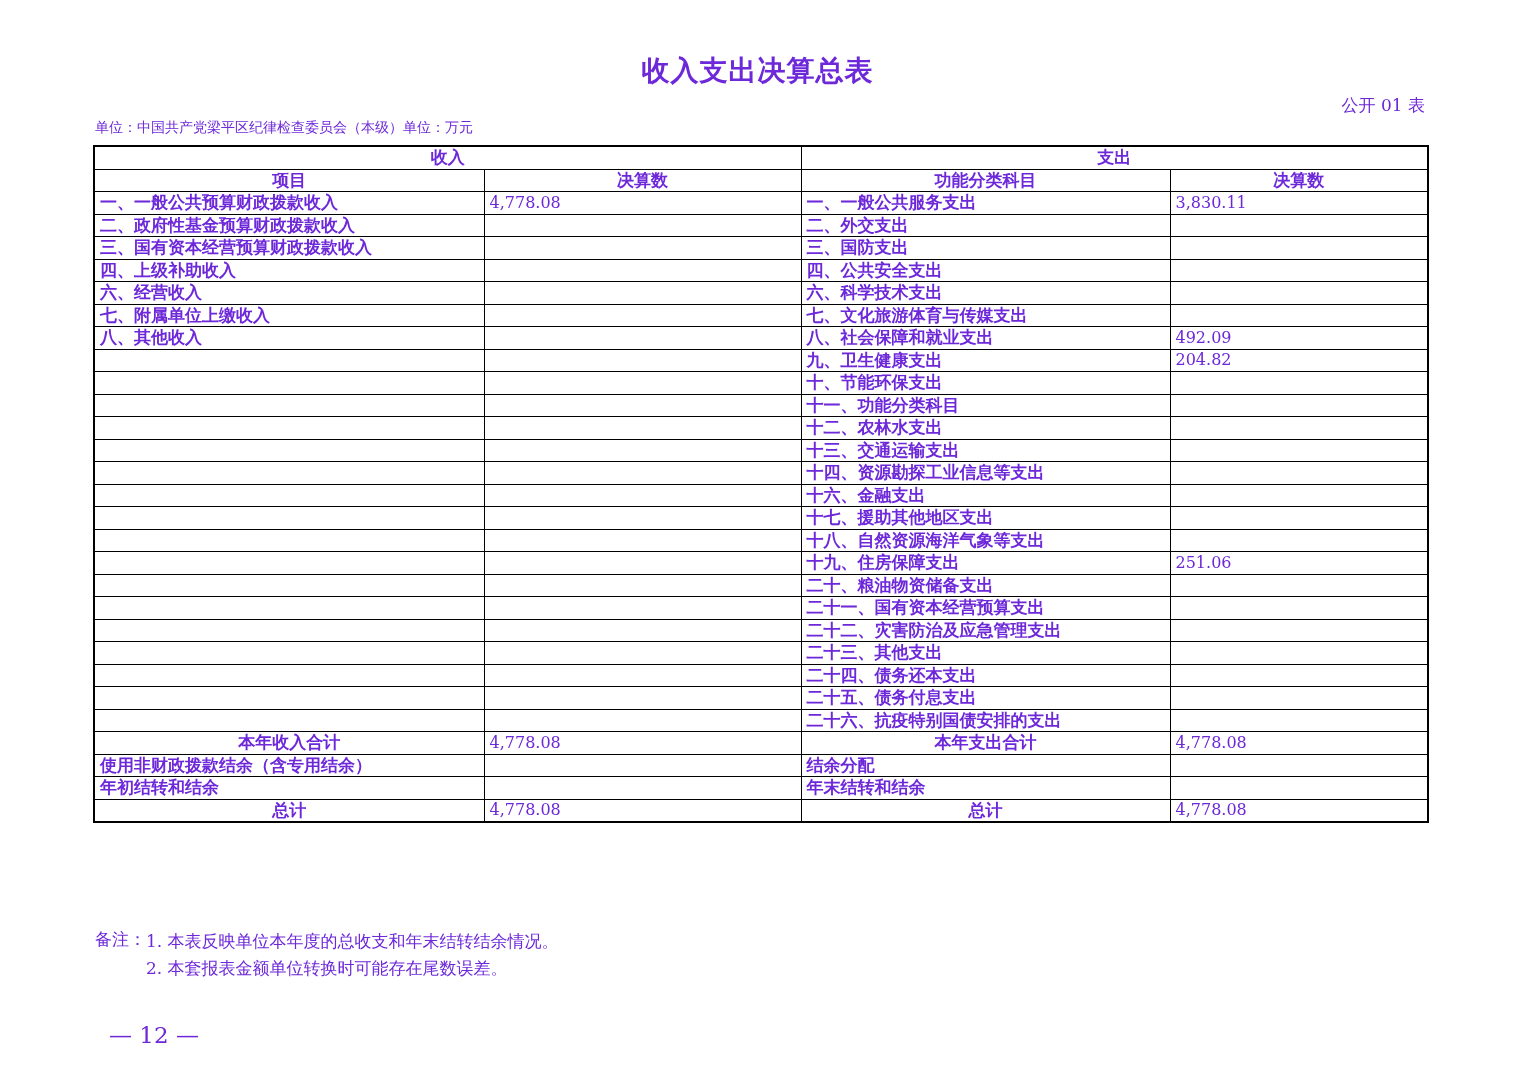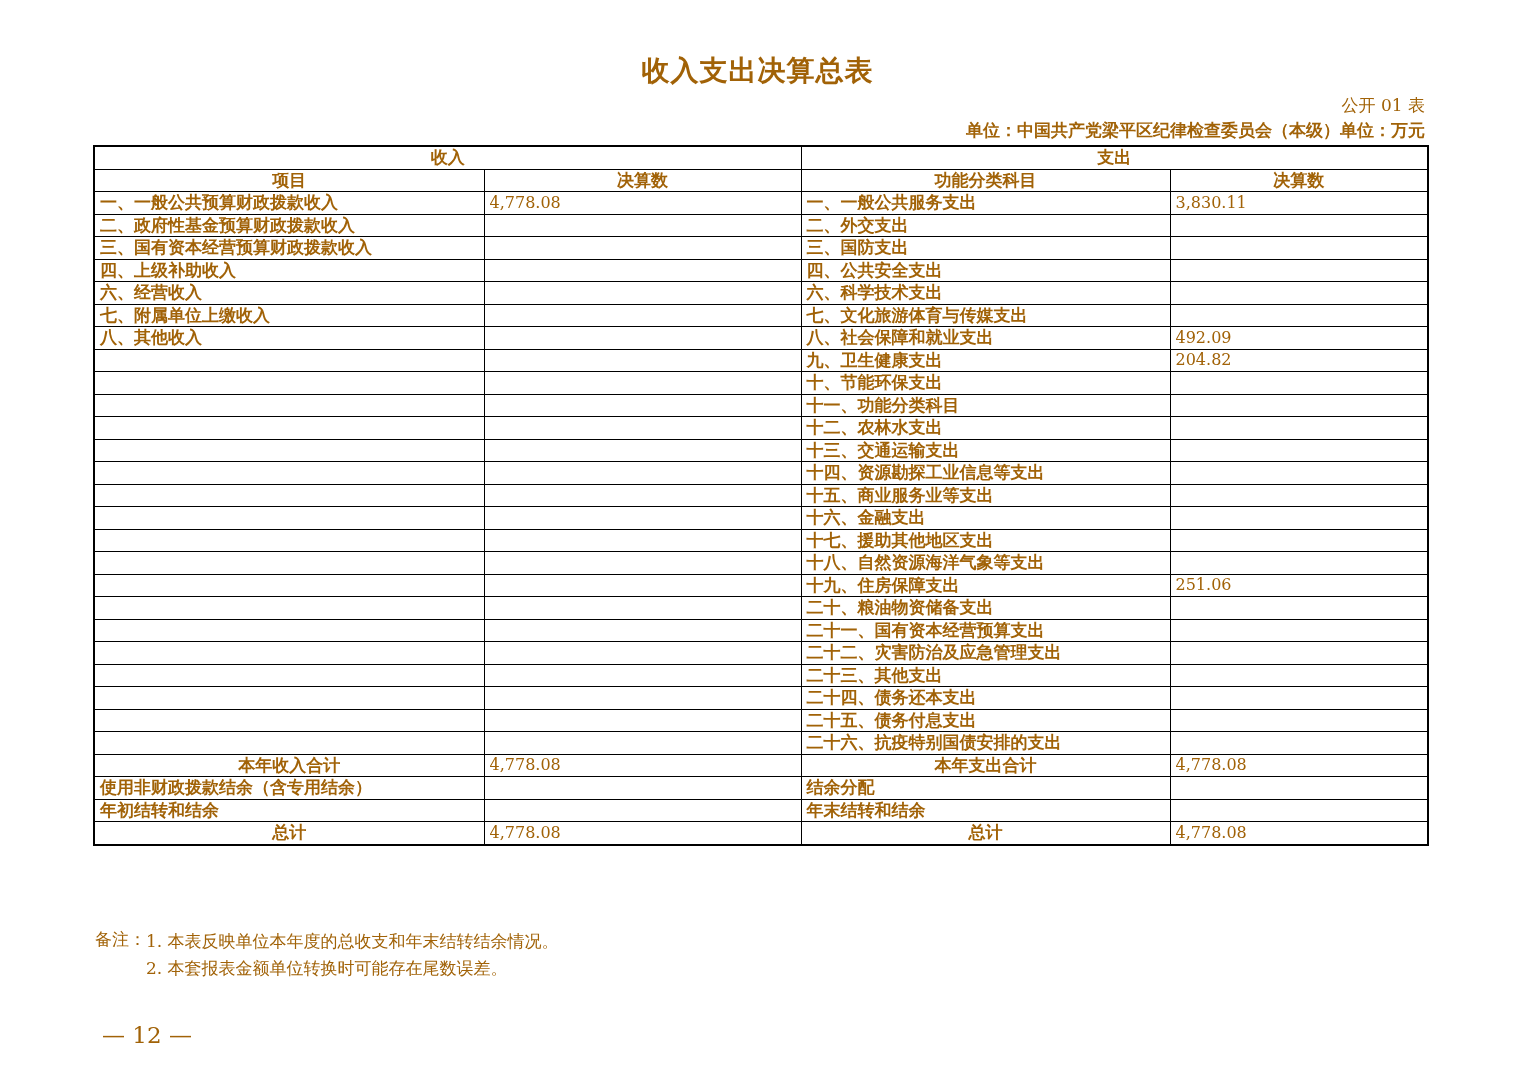--- a/index.html
+++ b/index.html
@@ -5,21 +5,21 @@
   html, body {
     margin: 0;
     padding: 0;
     background: #ffffff;
   }
   .page {
     position: relative;
     width: 1515px;
     height: 1069px;
     background: #ffffff;
-    color: #a16207;
+    color: #6d28d9;
     font-family: "DejaVu Serif", "Liberation Serif", serif;
     overflow: hidden;
   }
   .doc-title {
     position: absolute;
     top: 52px;
     left: 0;
     width: 100%;
     text-align: center;
     font-size: 28px;
@@ -32,23 +32,22 @@
     right: 90px;
     font-size: 17px;
     margin-left: 28px;
   }
   .meta-row {
     position: absolute;
     top: 119px;
     left: 95px;
     right: 90px;
     display: flex;
-    justify-content: flex-end;
-    font-size: 17px;
-    font-weight: bold;
+    justify-content: flex-start;
+    font-size: 14px;
   }
   table.budget {
     position: absolute;
     top: 145px;
     left: 93px;
     width: 1334px;
     border-collapse: collapse;
     table-layout: fixed;
     border: 2px solid #000;
   }
@@ -89,21 +88,21 @@
   }
   .notes .notes-label {
     flex: 0 0 auto;
   }
   .notes .notes-body div {
     line-height: 1.6;
   }
   .page-number {
     position: absolute;
     top: 1022px;
-    left: 102px;
+    left: 109px;
     font-size: 23px;
   }
 </style>
 </head>
 <body>
 
 <div class="page">
 
   <div class="doc-title">收入支出决算总表</div>
 
@@ -208,26 +207,20 @@
         </tr>
         <tr>
           <td class="item"></td>
           <td class="num"></td>
           <td class="item">十四、资源勘探工业信息等支出</td>
           <td class="num"></td>
         </tr>
         <tr>
           <td class="item"></td>
           <td class="num"></td>
-          <td class="item">十五、商业服务业等支出</td>
-          <td class="num"></td>
-        </tr>
-        <tr>
-          <td class="item"></td>
-          <td class="num"></td>
           <td class="item">十六、金融支出</td>
           <td class="num"></td>
         </tr>
         <tr>
           <td class="item"></td>
           <td class="num"></td>
           <td class="item">十七、援助其他地区支出</td>
           <td class="num"></td>
         </tr>
         <tr>

